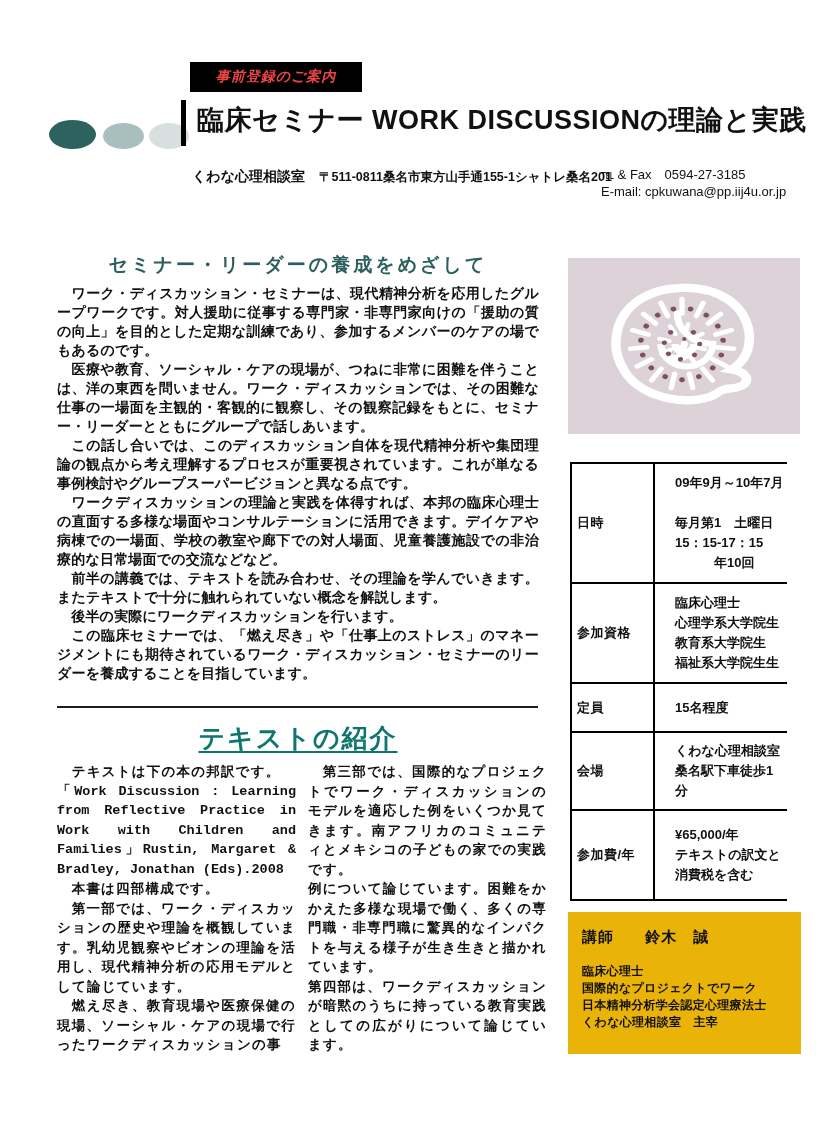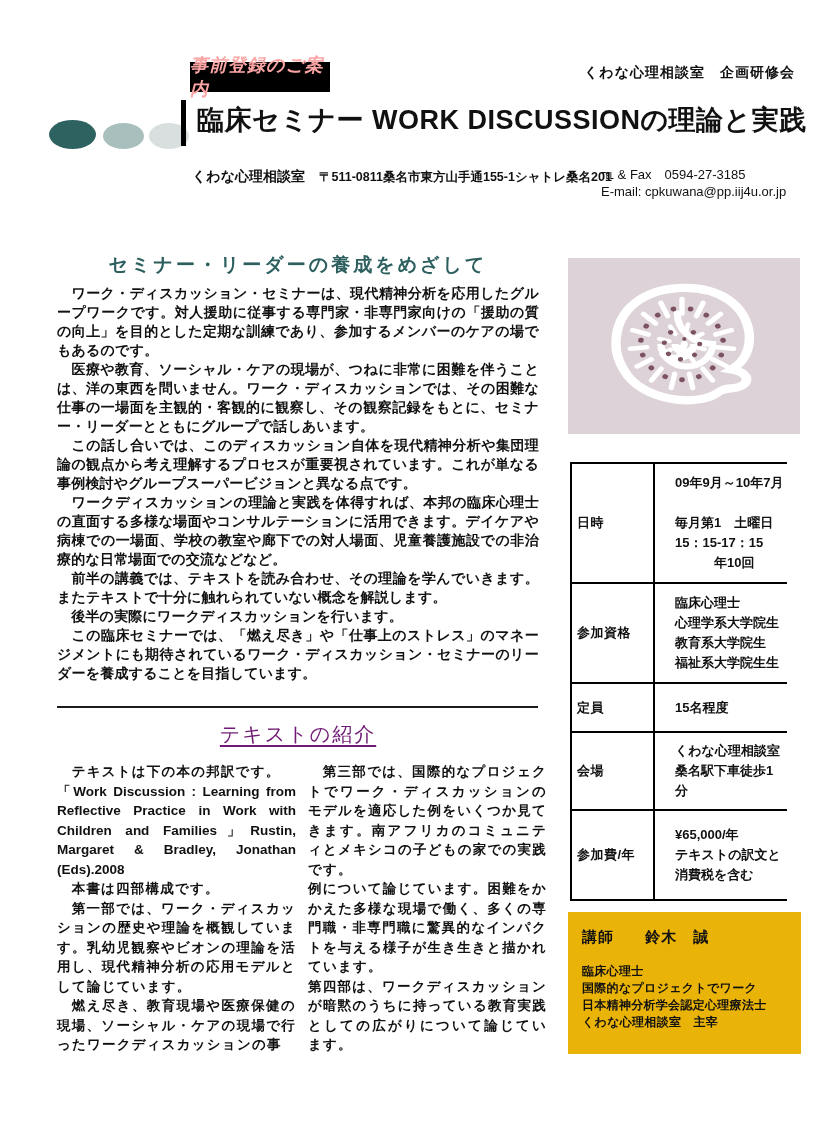--- a/index.html
+++ b/index.html
@@ -3,23 +3,23 @@
 <meta charset="utf-8">
 <style>
   html,body{margin:0;padding:0;background:#888;}
   .page{
     position:relative;width:828px;height:1146px;background:#ffffff;
     margin:0 auto;overflow:hidden;
     font-family:"Liberation Sans","DejaVu Sans",sans-serif;color:#111;
   }
   
   .badge{
-    position:absolute;left:190px;top:62px;width:140px;height:30px;
-    background:#000;color:#fca5a5;display:flex;align-items:center;justify-content:center;
-    font-size:18px;font-weight:700;font-style:italic;letter-spacing:1px;
+    position:absolute;left:190px;top:62px;width:172px;height:30px;
+    background:#000;color:#ef4444;display:flex;align-items:center;justify-content:center;
+    font-size:14px;font-weight:700;font-style:italic;letter-spacing:1px;
   }
   .org-line{position:absolute;top:64px;right:33px;font-size:14px;font-weight:700;letter-spacing:1px;}
   .title-block{
     position:absolute;left:181px;top:100px;border-left:5px solid #000;
     padding:4px 0 10px 11px;width:620px;
   }
   .page-title{font-size:27px;font-weight:700;letter-spacing:0.5px;line-height:1.2;}
   .dot{position:absolute;border-radius:50%;}
   .dot1{left:49px;top:120px;width:47px;height:29px;background:#2e6261;}
   .dot2{left:103px;top:123px;width:41px;height:26px;background:#a9bfbe;}
@@ -35,31 +35,31 @@
   }
   .intro-body{position:absolute;left:57px;top:284px;width:482px;}
   .intro-body p{
     margin:0;font-size:14px;font-weight:700;line-height:19px;
     text-align:justify;letter-spacing:0.2px;
   }
   
   .section-divider{position:absolute;left:57px;top:706px;width:481px;border-top:2px solid #1c1c1c;}
   .text-heading{position:absolute;left:57px;top:721px;width:482px;text-align:center;}
   .text-heading span{
-    color:#701a75;font-size:20px;font-weight:400;letter-spacing:2px;
+    color:#0f766e;font-size:26px;font-weight:700;letter-spacing:2px;
     text-decoration:underline;text-underline-offset:4px;
   }
   .book-cols{position:absolute;left:57px;top:762px;width:490px;display:flex;gap:12px;}
   .book-col{width:239px;}
   .book-col p{
     margin:0;font-size:13.5px;font-weight:600;line-height:19.5px;
     text-align:justify;letter-spacing:1.2px;
   }
   .book-title{
-    font-family:Liberation Sans, sans-serif;
+    font-family:Liberation Mono, monospace;
     font-weight:700;letter-spacing:0 !important;line-height:19.5px;
   }
   
   .shell-figure{position:absolute;left:568px;top:258px;width:232px;height:176px;background:#dcd2d8;}
   .info-table{
     position:absolute;left:570px;top:462px;width:215px;
     border-top:2px solid #000;border-left:2px solid #000;
     font-size:13px;font-weight:600;
   }
   .info-row{display:flex;border-bottom:2px solid #000;}
@@ -81,21 +81,20 @@
   .lecturer-name{margin-left:26px;}
   .credentials{margin-top:16px;font-size:12px;font-weight:600;line-height:17px;letter-spacing:0.3px;}
   .credentials div{white-space:nowrap;}
 </style>
 </head>
 <body>
 
 <div class="page">
 
   <div class="badge">事前登録のご案内</div>
-  <div class="org-line">くわな心理相談室　企画研修会</div>
 
   <span class="dot dot1"></span>
   <span class="dot dot2"></span>
   <span class="dot dot3"></span>
 
   <div class="title-block">
     <div class="page-title">臨床セミナー WORK DISCUSSIONの理論と実践</div>
   </div>
 
   <div class="address-row">

